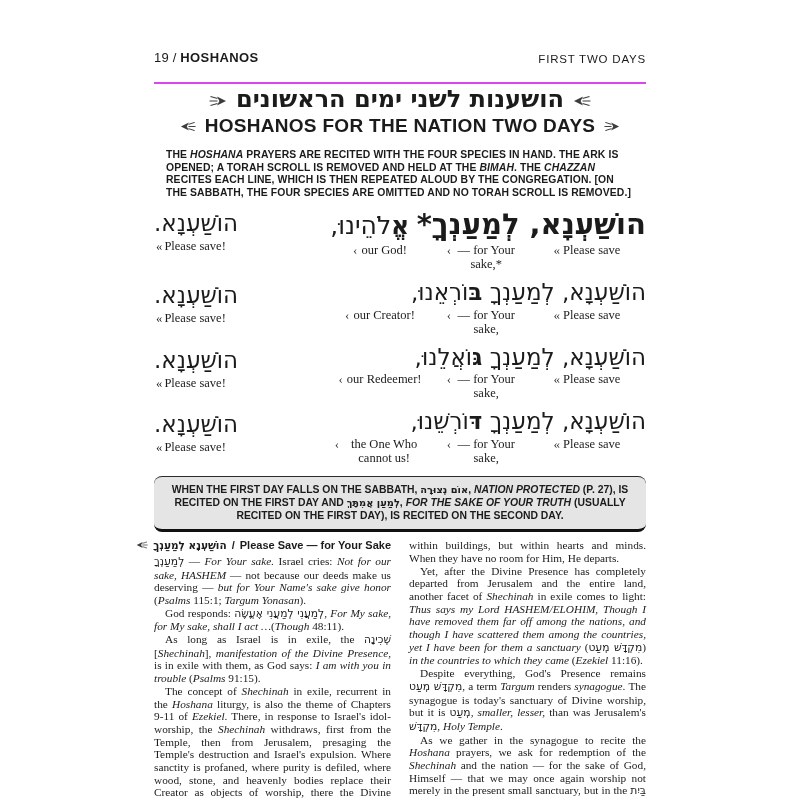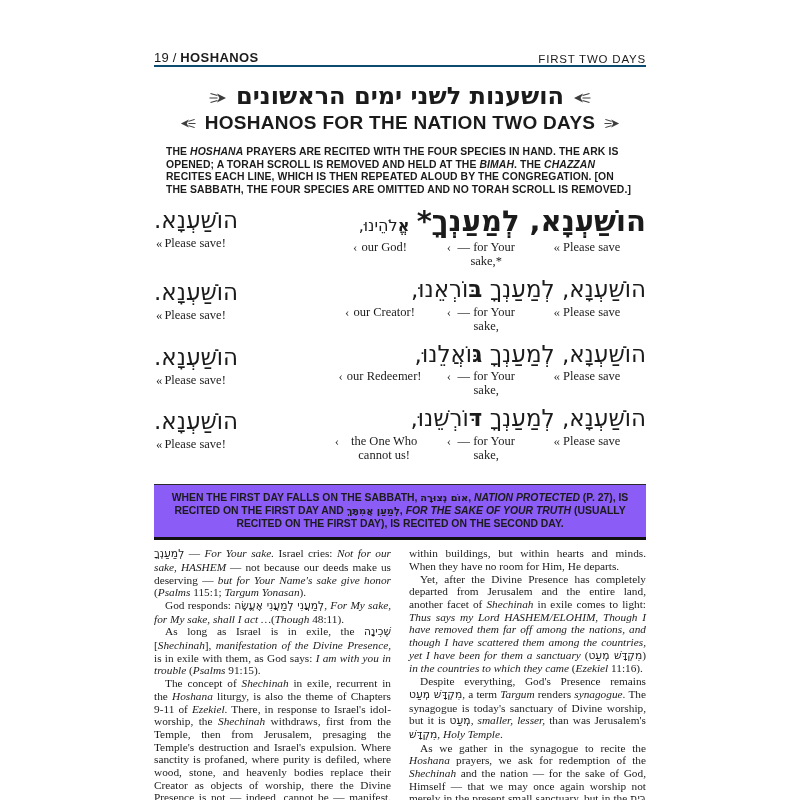--- a/index.html
+++ b/index.html
@@ -2,63 +2,63 @@
 <html><head>
 <meta charset="utf-8">
 <style>
   * { margin:0; padding:0; box-sizing:border-box; }
   html,body { background:#ffffff; }
   .canvas { width:800px; height:800px; background:#ffffff; overflow:hidden; position:relative; color:#1b1b1b; }
   .page { width:492px; margin:0 auto; padding-top:50px; }
 
   
   .hdr { display:flex; justify-content:space-between; align-items:flex-end;
-         font-family:"Liberation Sans",sans-serif; border-bottom:2px solid #0c4a6e; padding-bottom:0; }
+         font-family:"Liberation Sans",sans-serif; border-bottom:2px solid #d946ef; padding-bottom:17px; }
   .hdr-left { font-size:13px; letter-spacing:.2px; }
   .hdr-left .num { font-weight:normal; }
   .hdr-left .sect { font-weight:bold; letter-spacing:.4px; }
   .hdr-right { font-size:11.5px; letter-spacing:.8px; }
 
   
-  .heb-title { margin-top:15px; display:flex; justify-content:center; align-items:center; gap:9px;
+  .heb-title { margin-top:1px; display:flex; justify-content:center; align-items:center; gap:9px;
                font-family:"DejaVu Sans",sans-serif; font-weight:bold; font-size:24px; direction:rtl; }
   .eng-title { margin-top:2px; display:flex; justify-content:center; align-items:center; gap:9px;
                font-family:"Liberation Sans",sans-serif; font-weight:bold; font-size:19px; letter-spacing:.3px; }
   .orn { flex:0 0 auto; opacity:.85; }
 
   
   .instr { width:468px; margin:12px auto 0; 
            font-family:"Liberation Sans",sans-serif; font-weight:bold; font-size:10.4px; line-height:12.6px; letter-spacing:.1px; }
 
   
   .prayers { margin-top:4px; }
   .prayer-row { display:flex; justify-content:space-between; align-items:flex-start; margin-top:9px; }
   .resp-block { width:140px; padding-top:2px; }
   .resp-heb { font-family:"DejaVu Sans",sans-serif; font-size:23px; direction:rtl; text-align:left; display:inline-block; }
   .resp-eng { font-family:"Liberation Serif",serif; font-size:12.5px; margin-top:3px; white-space:nowrap; padding-left:2px; }
   .main-block { width:330px; }
   .main-heb { direction:rtl; font-family:"DejaVu Sans",sans-serif; font-size:23px; line-height:1.12; text-align:right; }
   .main-heb .acro { font-weight:bold; }
   .prayer-row.first .main-heb .prefix { font-size:29px; font-weight:bold; }
-  .prayer-row.first .main-heb .word { font-size:16px; }
+  .prayer-row.first .main-heb .word { font-size:25px; }
   .main-eng { display:flex; justify-content:flex-end; margin-top:2px;
               font-family:"Liberation Serif",serif; font-size:12.5px; line-height:14px; }
   .seg { display:flex; align-items:flex-start; justify-content:center; gap:4px; }
   .seg .chev { font-size:13px; color:#333; }
   .seg-word { width:112px; }
   .seg-word .txt { max-width:82px; text-align:center; }
   .seg-sake { width:92px; }
   .seg-sake .txt { max-width:62px; text-align:center; }
   .seg-save { width:118px; }
   .chev2 { letter-spacing:-1px; }
 
   
-  .note { margin-top:22px; background:#8b5cf6; border-top:1.5px solid #2a2a2a; border-bottom:3px solid #111;
+  .note { margin-top:11px; background:#e5e5e5; border-top:1.5px solid #2a2a2a; border-bottom:3px solid #111;
           padding:6px 10px 7px; text-align:center;
-          font-family:"Liberation Sans",sans-serif; font-weight:bold; font-size:10.4px; line-height:13px; }
+          font-family:"Liberation Sans",sans-serif; font-weight:bold; font-size:10.4px; line-height:13px;border-radius:8px; }
 
   
   .commentary { margin-top:7px; display:flex; justify-content:space-between;
                 font-family:"Liberation Serif",serif; font-size:11.3px; line-height:12.7px; text-align:justify; }
   .col { width:237px; }
   .c-hdr { display:flex; justify-content:flex-end; align-items:center; gap:5px;
            font-family:"Liberation Sans",sans-serif; font-weight:bold; font-size:11px; margin-bottom:3px; white-space:nowrap; }
   .c-hdr .c-heb { font-family:"DejaVu Sans",sans-serif; font-size:10.5px; }
   .para { text-indent:11px; }
   .para.noindent { text-indent:0; }
@@ -228,20 +228,31 @@
           </div>
         </div>
       </div>
 
     </div>
 
     <div class="note"><span>WHEN THE FIRST DAY FALLS ON THE SABBATH, </span><span class="bd heb-inline">אוֹם נְצוּרָה</span><span>, </span><span class="it">NATION PROTECTED</span><span> (P. 27), IS RECITED ON THE FIRST DAY AND </span><span class="bd heb-inline">לְמַעַן אֲמִתָּךְ</span><span>, </span><span class="it">FOR THE SAKE OF YOUR TRUTH</span><span> (USUALLY RECITED ON THE FIRST DAY), IS RECITED ON THE SECOND DAY.</span></div>
 
     <div class="commentary">
       <div class="col">
+        <div class="c-hdr">
+          <span class="orn">
+            <svg width="12" height="8" viewBox="0 0 18 12">
+                <path d="M1 6 L10 1.6 L7.6 6 L10 10.4 Z" fill="#1b1b1b"></path>
+                <path d="M9.5 3.6 L16.5 1.4 M9.5 6 L17.5 6 M9.5 8.4 L16.5 10.6" stroke="#1b1b1b" stroke-width="1.1" fill="none"></path>
+              </svg>
+          </span>
+          <span class="c-heb">הוֹשַׁעְנָא לְמַעַנְךָ</span>
+            <span> / </span>
+            <span>Please Save — for Your Sake</span>
+        </div>
         <p class="para noindent"><span class="heb-inline">לְמַעַנְךָ</span><span> — </span><span class="it">For Your sake.</span><span> Israel cries: </span><span class="it">Not for our sake, HASHEM</span><span> — not because our deeds make us deserving — </span><span class="it">but for Your Name's sake give honor</span><span> (</span><span class="it">Psalms</span><span> 115:1; </span><span class="it">Targum Yonasan</span><span>).</span></p>
         <p class="para"><span>God responds: </span><span class="heb-inline">לְמַעֲנִי לְמַעֲנִי אֶעֱשֶׂה</span><span>, </span><span class="it">For My sake, for My sake, shall I act …</span><span>(</span><span class="it">Though</span><span> 48:11).</span></p>
         <p class="para"><span>As long as Israel is in exile, the </span><span class="heb-inline">שְׁכִינָה</span><span> [</span><span class="it">Shechinah</span><span>], </span><span class="it">manifestation of the Divine Presence,</span><span> is in exile with them, as God says: </span><span class="it">I am with you in trouble</span><span> (</span><span class="it">Psalms</span><span> 91:15).</span></p>
         <p class="para"><span>The concept of </span><span class="it">Shechinah</span><span> in exile, recurrent in the </span><span class="it">Hoshana</span><span> liturgy, is also the theme of Chapters 9-11 of </span><span class="it">Ezekiel</span><span>. There, in response to Israel's idol-worship, the </span><span class="it">Shechinah</span><span> withdraws, first from the Temple, then from Jerusalem, presaging the Temple's destruction and Israel's expulsion. Where sanctity is profaned, where purity is defiled, where wood, stone, and heavenly bodies replace their Creator as objects of worship, there the Divine Presence is not — indeed, cannot be — manifest. Gradually the </span></p>
       </div>
       <div class="col">
         <p class="para noindent"><span>within buildings, but within hearts and minds. When they have no room for Him, He departs.</span></p>
         <p class="para"><span>Yet, after the Divine Presence has completely departed from Jerusalem and the entire land, another facet of </span><span class="it">Shechinah</span><span> in exile comes to light: </span><span class="it">Thus says my Lord HASHEM/ELOHIM, Though I have removed them far off among the nations, and though I have scattered them among the countries, yet I have been for them a sanctuary</span><span> (</span><span class="heb-inline">מִקְדָּשׁ מְעַט</span><span>) </span><span class="it">in the countries to which they came</span><span> (</span><span class="it">Ezekiel</span><span> 11:16).</span></p>
         <p class="para"><span>Despite everything, God's Presence remains </span><span class="heb-inline">מִקְדָּשׁ מְעַט</span><span>, a term </span><span class="it">Targum</span><span> renders </span><span class="it">synagogue</span><span>. The synagogue is today's sanctuary of Divine worship, but it is </span><span class="heb-inline">מְעַט</span><span>, </span><span class="it">smaller, lesser,</span><span> than was Jerusalem's </span><span class="heb-inline">מִקְדָּשׁ</span><span>, </span><span class="it">Holy Temple</span><span>.</span></p>
         <p class="para"><span>As we gather in the synagogue to recite the </span><span class="it">Hoshana</span><span> prayers, we ask for redemption of the </span><span class="it">Shechinah</span><span> and the nation — for the sake of God, Himself — that we may once again worship not merely in the present small sanctuary, but in the </span><span class="heb-inline">בַּיִת הַגָּדוֹל</span><span>, </span><span class="it">Great House</span><span> (see </span><span class="it">II Chronicles</span><span> 3:5), may it be rebuilt speedily in our days, Amen.</span></p>

